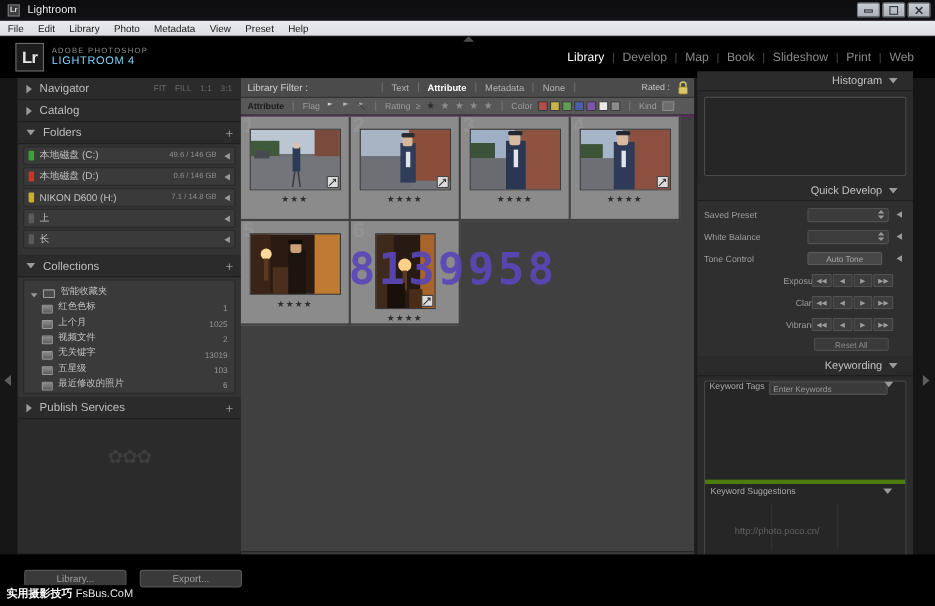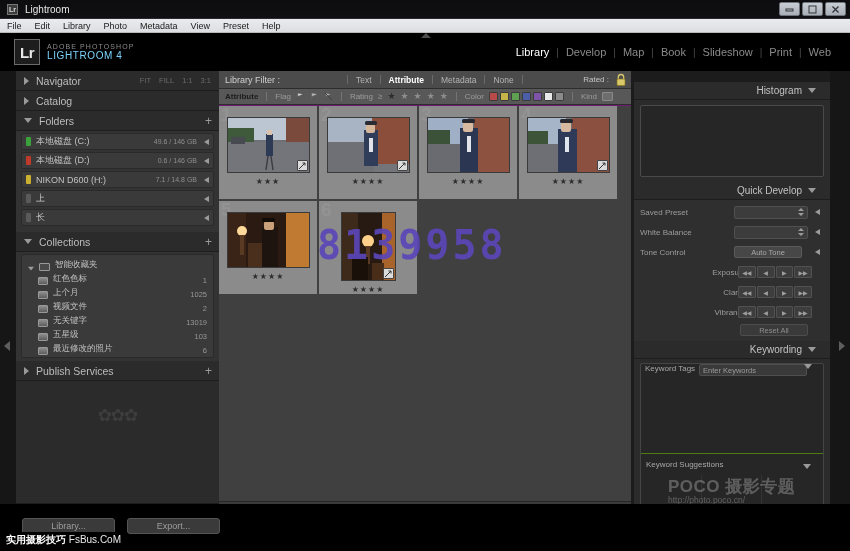--- a/index.html
+++ b/index.html
@@ -186,21 +186,21 @@
   .tool-dim { font-size: 8.5px; color: #9b9b9b; }
   .thumb-slider { position: absolute; right: 36px; width: 78px; text-align: center; }
   .slider-track { height: 2px; background: #777; position: relative; margin-top: 3px; }
   .slider-knob {
     position: absolute; left: 48%; top: -3px; width: 8px; height: 8px;
     border-radius: 50%; background: #d4d4d4; border: 1px solid #555;
   }
   .toolbar-caret { position: absolute; right: 10px; }
 
   
-  .right-panel { position: absolute; left: 634px; top: 82px; width: 196px; height: 463px; background: #2b2b2b; }
+  .right-panel { position: absolute; left: 634px; top: 65px; width: 196px; height: 463px; background: #2b2b2b; }
   .right-edge { position: absolute; right: 0; top: 71px; width: 20px; height: 463px; background: #161616; }
   .right-edge-arrow {
     position: absolute; right: 5px; top: 270px; width: 0; height: 0;
     border-top: 5px solid transparent; border-bottom: 5px solid transparent;
     border-left: 6px solid #5e5e5e;
   }
   .rp-hdr {
     height: 18px; display: flex; align-items: center; justify-content: flex-end;
     padding-right: 7px; border-bottom: 1px solid #1d1d1d; background: #2b2b2b;
   }
@@ -238,21 +238,21 @@
   .kw-box { margin: 4px 6px; background: #262626; border: 1px solid #454545; border-radius: 2px; }
   .kw-row { height: 17px; display: flex; align-items: flex-start; padding: 0 4px; position: relative; }
   .kw-lbl { font-size: 8px; color: #a8a8a8; }
   .kw-field {
     position: absolute; left: 58px; right: 16px; height: 12px; background: #3a3a3a;
     border: 1px solid #4f4f4f; border-radius: 2px; color: #9a9a9a; font-size: 7.5px;
     display: flex; align-items: center; padding-left: 3px;
   }
   .kw-empty { height: 72px; }
   .kw-sugg-hdr {
-    height: 16px; border-top: 1px solid #4d7c0f; display: flex; align-items: flex-end;
+    height: 16px; border-top: 4px solid #4d7c0f; display: flex; align-items: center;
     padding: 0 5px; position: relative;
   }
   .sugg-grid { height: 52px; position: relative; }
   .sugg-grid::before, .sugg-grid::after {
     content: ''; position: absolute; top: 6px; bottom: 4px; width: 1px; background: #333;
   }
   .sugg-grid::before { left: 33%; } .sugg-grid::after { left: 66%; }
   .sync-row { position: absolute; left: 6px; right: 6px; bottom: 5px; display: flex; gap: 4px; }
   .sync-btn {
     flex: 1; height: 16px; background: #3c3c3c; border: 1px solid #505050; border-radius: 2px;
@@ -809,21 +809,20 @@
       <div class="sync-btn">Sync Metadata</div>
       <div class="sync-btn">Sync Settings</div>
     </div>
   </div>
 
   <div class="right-edge">
     <div class="right-edge-arrow"></div>
   </div>
 
   <div class="poco-wm">
-    <div class="poco-big">POCO 摄影专题</div>
     <div class="poco-url">http://photo.poco.cn/</div>
   </div>
 
   <div class="bottom-bar">
     <div class="imp-exp">
       <div class="ie-btn">Library...</div>
       <div class="ie-btn">Export...</div>
     </div>
     <div class="wm-bottom">
       <span>实用摄影技巧</span><span class="lat"> FsBus.CoM</span>

